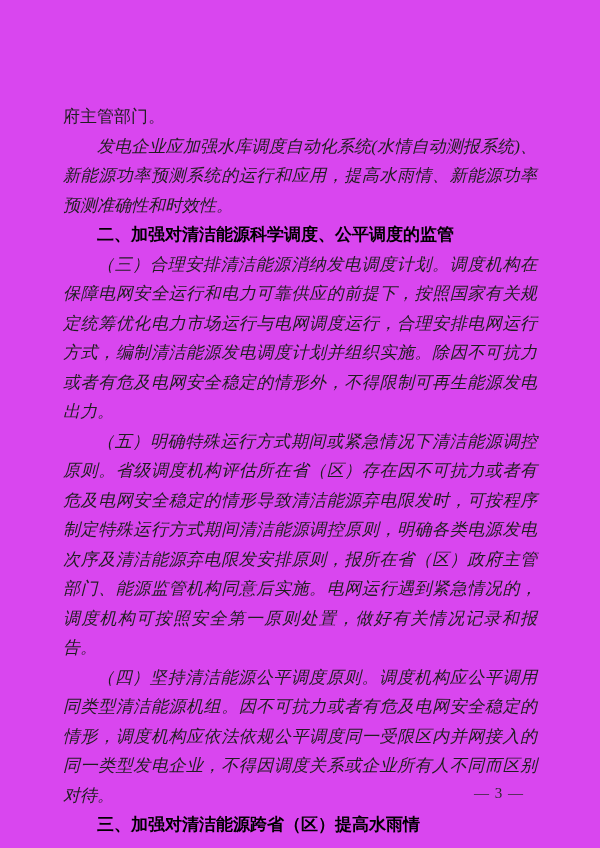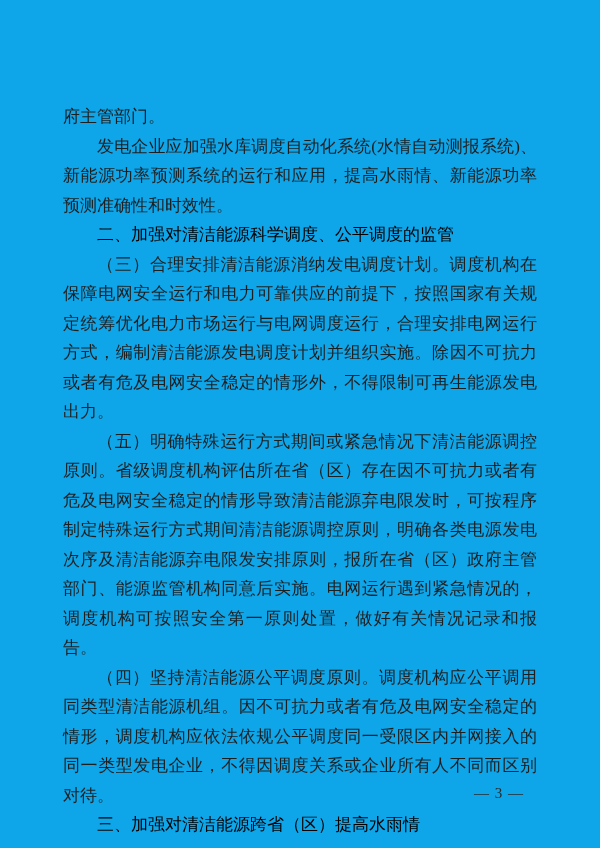--- a/index.html
+++ b/index.html
@@ -12,21 +12,21 @@
     background: #ffffff;
     position: relative;
     overflow: hidden;
     font-family: "Liberation Serif", "DejaVu Serif", serif;
   }
   .page {
     position: absolute;
     left: 0; top: 0;
     width: 600px;
     height: 848px;
-    background: #0ea5e9;
+    background: #d946ef;
   }
   .doc {
     position: absolute;
     left: 63px;
     top: 102px;
     width: 474px;
     color: #1f1f1f;
   }
   .doc p {
     margin: 0;
@@ -34,24 +34,25 @@
     line-height: 29.5px;
     text-align: justify;
     text-justify: inter-ideograph;
     word-break: break-all;
   }
   p.cont {
     text-indent: 0;
   }
   p.para {
     text-indent: 2em;
+    font-style: italic;
   }
   p.heading {
     text-indent: 2em;
-    font-weight: normal;
+    font-weight: bold;
     color: #000000;
     font-family: "Liberation Sans", "DejaVu Sans", sans-serif;
     text-align: left;
   }
   .lead {
     
   }
   .pagenum {
     position: absolute;
     right: 76px;

